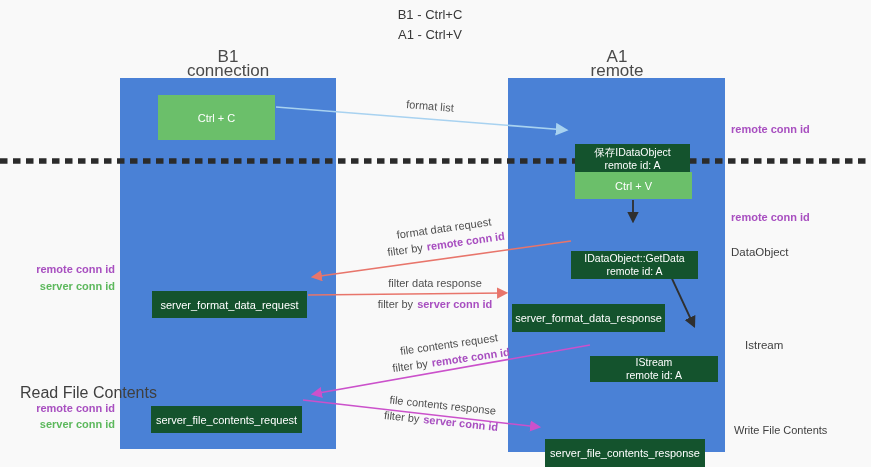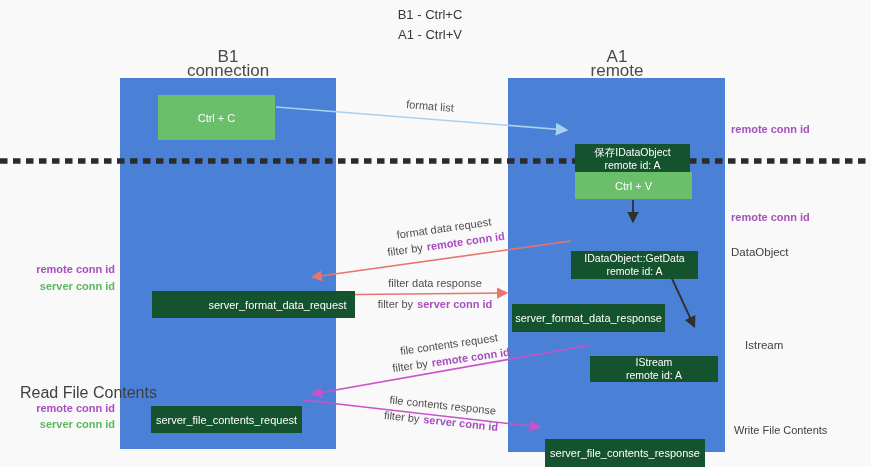--- a/index.html
+++ b/index.html
@@ -100,21 +100,21 @@
     <div class="l2">remote id: A</div>
   </div>
 
   <div class="box green single" style="left:575px;top:172px;width:117px;height:27px;">Ctrl + V</div>
 
   <div class="box orange" style="left:571px;top:227px;width:127px;height:28px;text-align:right;">
     <div class="l1">IDataObject::GetData</div>
     <div class="l2">remote id: A</div>
   </div>
 
-  <div class="box orange single" style="left:152px;top:267px;width:155px;height:27px;padding-left:48px;">server_format_data_request</div>
+  <div class="box orange single" style="left:152px;top:267px;width:155px;height:27px;">server_format_data_request</div>
 
   <div class="box orange single" style="left:512px;top:280px;width:153px;height:28px;">server_format_data_response</div>
 
   <div class="box orange" style="left:590px;top:332px;width:128px;height:26px;">
     <div class="l1">IStream</div>
     <div class="l2">remote id: A</div>
   </div>
 
   <div class="box orange single" style="left:151px;top:382px;width:151px;height:27px;">server_file_contents_request</div>
 

